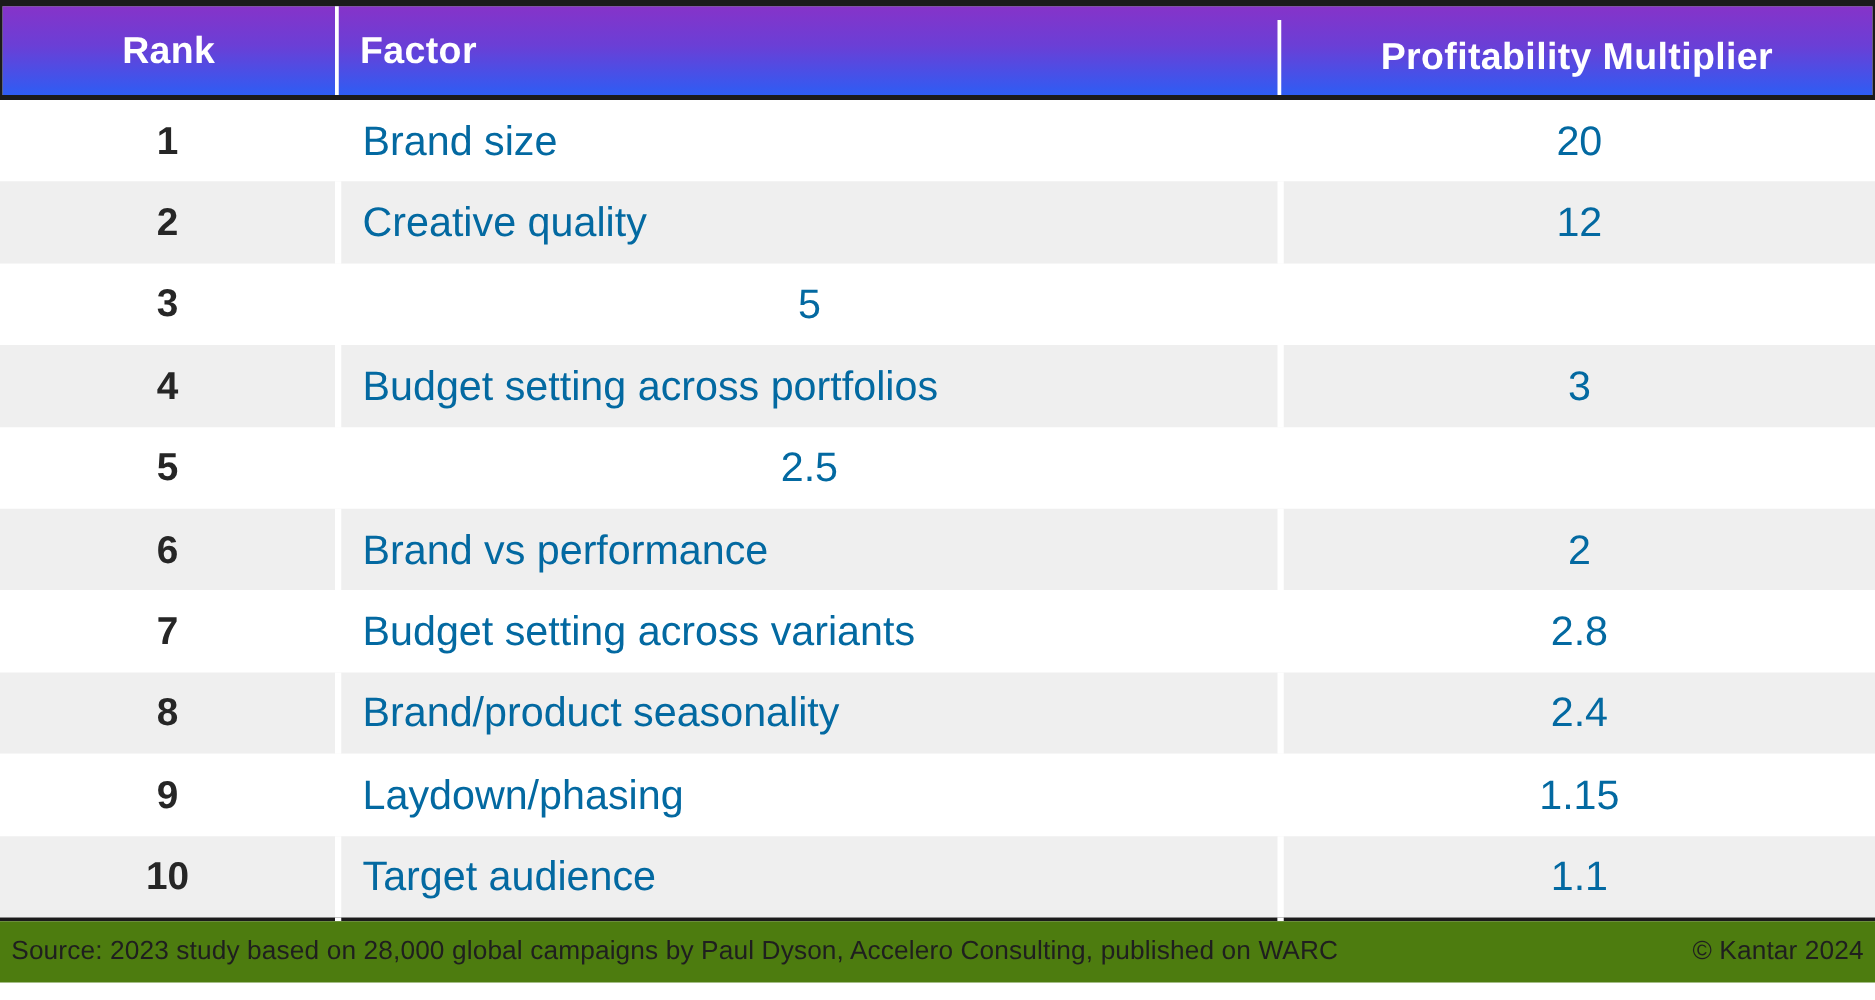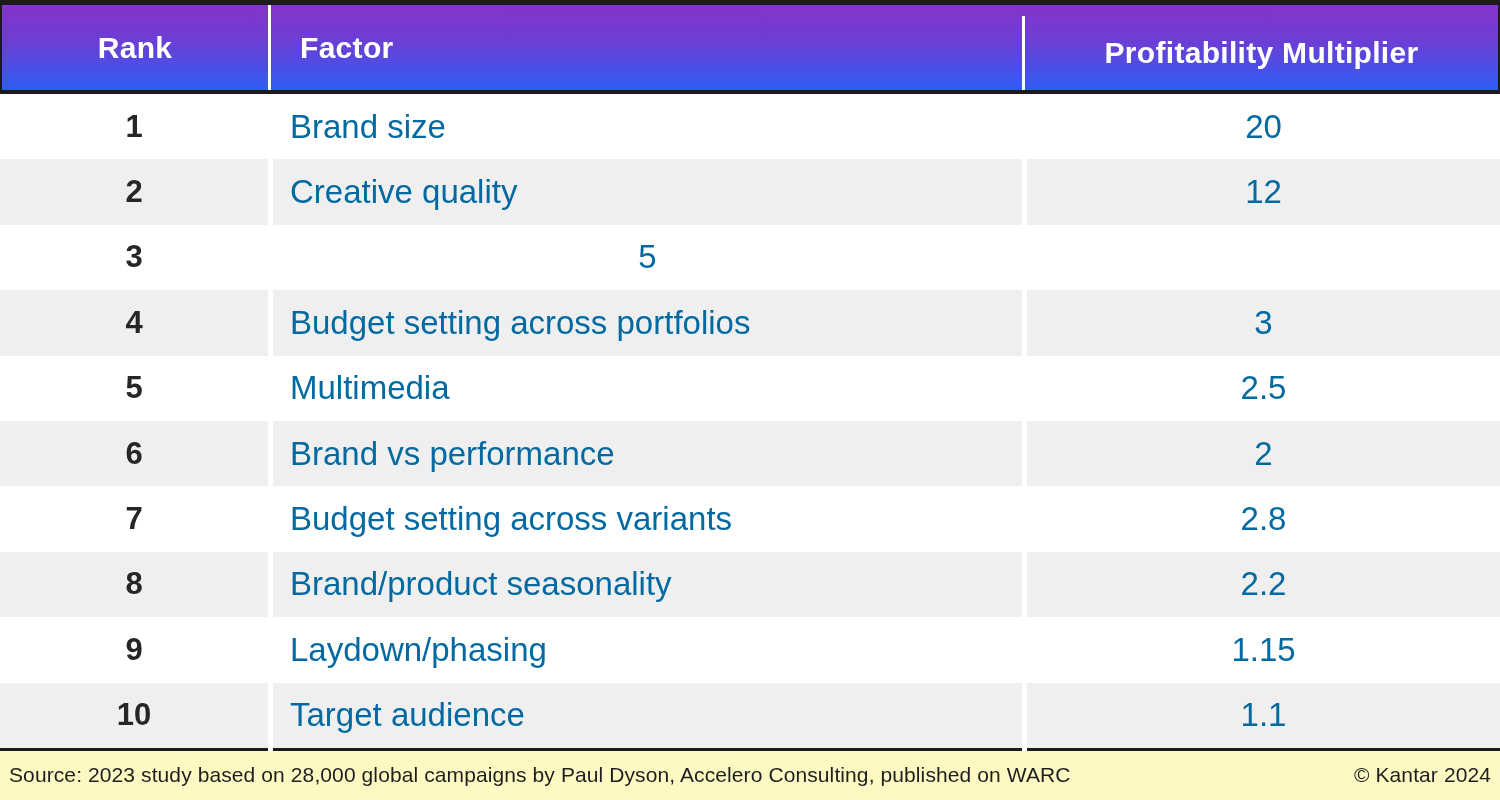--- a/index.html
+++ b/index.html
@@ -17,37 +17,37 @@
     width: 1500px;
     height: 800px;
     display: flex;
     flex-direction: column;
   }
 
   
   .thead {
     display: grid;
     grid-template-columns: 266px 754px 476px;
-    height: 94px;
+    height: 80px;
     border-top: 5px solid #1b1b1b;
     border-bottom: 4px solid #1b1b1b;
     border-left: 2px solid #1b1b1b;
     border-right: 2px solid #1b1b1b;
     background: linear-gradient(180deg, #8633c9 0%, #6a3fd6 45%, #2e5df4 100%);
   }
   .th {
     display: flex;
     align-items: center;
     color: #ffffff;
     font-size: 30px;
     font-weight: 700;
     letter-spacing: 0.3px;
   }
   .th-rank { justify-content: center; }
-  .th-factor { padding-left: 29px; border-left: 3px solid #ffffff; }
+  .th-factor { padding-left: 17px; border-left: 3px solid #ffffff; }
   .th-mult { justify-content: center; border-left: 3px solid #ffffff; margin-top: 11px; }
 
   
   .row {
     display: grid;
     grid-template-columns: 268px 754px 478px;
     height: 65.4px;
     background: #ffffff;
   }
   .row.alt { background: #efefef; }
@@ -76,21 +76,21 @@
   .rule-cell { background: #1b1b1b; }
   .rule-cell.gap { border-left: 5px solid #ffffff; }
 
   
   .tfoot {
     height: 49px;
     display: flex;
     justify-content: space-between;
     align-items: center;
     padding: 0 9px;
-    background: #fef9c3;
+    background: #4d7c0f;
     gap: 21px;
   }
   .foot-text {
     font-size: 21px;
     font-weight: 400;
     color: #1f1f1f;
     letter-spacing: 0.1px;
   }
 </style>
 </head>
@@ -122,40 +122,39 @@
   </div>
 
   <div class="row alt">
     <div class="cell cell-rank">4</div>
     <div class="cell cell-factor">Budget setting across portfolios</div>
     <div class="cell cell-mult">3</div>
   </div>
 
   <div class="row">
     <div class="cell cell-rank">5</div>
-    <div class="cell cell-factor">Multimedia</div>
     <div class="cell cell-mult">2.5</div>
   </div>
 
   <div class="row alt">
     <div class="cell cell-rank">6</div>
     <div class="cell cell-factor">Brand vs performance</div>
     <div class="cell cell-mult">2</div>
   </div>
 
   <div class="row">
     <div class="cell cell-rank">7</div>
     <div class="cell cell-factor">Budget setting across variants</div>
     <div class="cell cell-mult">2.8</div>
   </div>
 
   <div class="row alt">
     <div class="cell cell-rank">8</div>
     <div class="cell cell-factor">Brand/product seasonality</div>
-    <div class="cell cell-mult">2.2</div>
+    <div class="cell cell-mult">2.4</div>
   </div>
 
   <div class="row">
     <div class="cell cell-rank">9</div>
     <div class="cell cell-factor">Laydown/phasing</div>
     <div class="cell cell-mult">1.15</div>
   </div>
 
   <div class="row alt">
     <div class="cell cell-rank">10</div>

